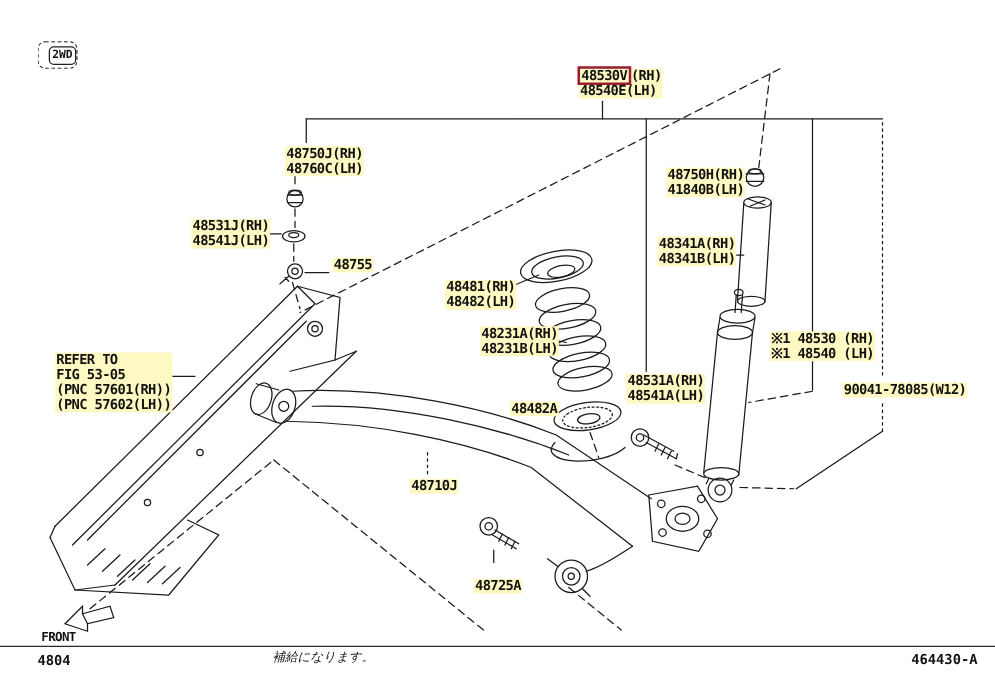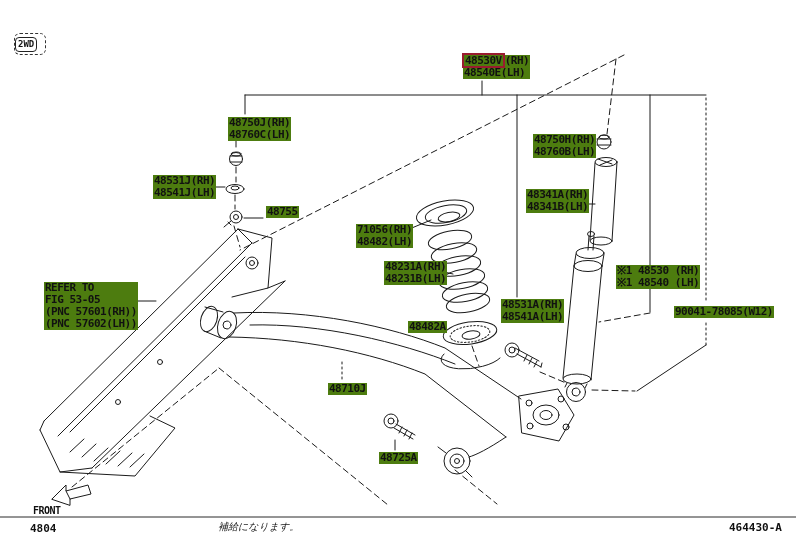--- a/index.html
+++ b/index.html
@@ -5,25 +5,25 @@
   html,body{margin:0;padding:0;background:#e8e8e8;}
   #page{position:relative;width:796px;height:549px;background:#ffffff;overflow:hidden;
         font-family:"DejaVu Sans Mono",monospace;color:#111;}
   svg{position:absolute;left:0;top:0;}
   svg *{stroke:#1b1b1b;fill:none;stroke-width:1;stroke-linecap:round;}
   .dash{stroke-dasharray:6,4;}
   .dot{stroke-dasharray:2,3;}
   .dot2{stroke-dasharray:1.5,2;}
   .rule{stroke:#2a2a2a;}
   .part-label{position:absolute;font:bold 11px/12px "DejaVu Sans Mono",monospace;
-              letter-spacing:-0.5px;white-space:pre;background:#4d7c0f;padding:0 1px;}
+              letter-spacing:-0.5px;white-space:pre;background:#fef9c3;padding:0 1px;}
   .part-label .hl{display:inline-block;border:2px solid var(--hl,#9a1c30);
                   padding:0 1px;margin:-2px 0 -2px -2px;line-height:11px;}
-  #badge-2wd{position:absolute;left:14px;top:33px;width:30px;height:20px;
-             border:1px dashed #333;border-radius:6px;display:flex;align-items:center;justify-content:flex-start;}
+  #badge-2wd{position:absolute;left:30px;top:33px;width:30px;height:20px;
+             border:1px dashed #333;border-radius:6px;display:flex;align-items:center;justify-content:flex-end;}
   #badge-2wd .inner{border:1px solid #222;border-radius:4px;padding:0 2px;
              font:bold 9px/13px "DejaVu Sans Mono",monospace;}
   #front-label{position:absolute;left:33px;top:505px;font:bold 10px/11px "DejaVu Sans Mono",monospace;letter-spacing:-0.5px;}
   .footnote{position:absolute;font:10px/12px "DejaVu Sans",sans-serif;color:#161616;white-space:pre;}
   #footnote-1{left:190px;top:503px;}
   #footnote-2{left:218px;top:521px;font-style:italic;}
   #page-code{position:absolute;left:30px;top:523px;font:bold 11px/12px "DejaVu Sans Mono",monospace;text-align:right;}
   #figure-code{position:absolute;left:729px;top:522px;font:bold 11px/12px "DejaVu Sans Mono",monospace;}
 </style>
 </head>
@@ -174,30 +174,30 @@
     </g>
 
     <path class="rule" d="M0,517 H796"></path>
   </svg>
 
   <div id="labels-layer">
       <div class="part-label" style="left: 463px; top: 55px;"><div><span class="hl">48530V</span><span>(RH)</span></div><div>48540E(LH)</div></div>
       <div class="part-label" style="left: 228px; top: 117px;"><div>48750J(RH)</div><div>48760C(LH)</div></div>
       <div class="part-label" style="left: 153px; top: 175px;"><div>48531J(RH)</div><div>48541J(LH)</div></div>
       <div class="part-label" style="left: 266px; top: 206px;"><div>48755</div></div>
-      <div class="part-label" style="left: 356px; top: 224px;"><div>71056(RH)</div><div>48482(LH)</div></div>
+      <div class="part-label" style="left: 356px; top: 224px;"><div>48481(RH)</div><div>48482(LH)</div></div>
       <div class="part-label" style="left: 384px; top: 261px;"><div>48231A(RH)</div><div>48231B(LH)</div></div>
       <div class="part-label" style="left: 408px; top: 321px;"><div>48482A</div></div>
-      <div class="part-label" style="left: 533px; top: 134px;"><div>48750H(RH)</div><div>48760B(LH)</div></div>
+      <div class="part-label" style="left: 533px; top: 134px;"><div>48750H(RH)</div><div>41840B(LH)</div></div>
       <div class="part-label" style="left: 526px; top: 189px;"><div>48341A(RH)</div><div>48341B(LH)</div></div>
       <div class="part-label" style="left: 616px; top: 265px;"><div>※1 48530 (RH)</div><div>※1 48540 (LH)</div></div>
       <div class="part-label" style="left: 501px; top: 299px; text-align: right;"><div>48531A(RH)</div><div>48541A(LH)</div></div>
       <div class="part-label" style="left: 674px; top: 306px;"><div>90041-78085(W12)</div></div>
       <div class="part-label" style="left: 328px; top: 383px;"><div>48710J</div></div>
-      <div class="part-label" style="left: 379px; top: 452px;"><div>48725A</div></div>
+      <div class="part-label" style="left: 379px; top: 463px;"><div>48725A</div></div>
       <div class="part-label" style="left: 44px; top: 282px;"><div>REFER TO</div><div>FIG 53-05</div><div>(PNC 57601(RH))</div><div>(PNC 57602(LH))</div></div>
     </div>
 
   <div id="badge-2wd">
     <span class="inner">2WD</span>
   </div>
 
   <div id="front-label">FRONT</div>
 
   <div id="footnote-2" class="footnote">補給になります。</div>

